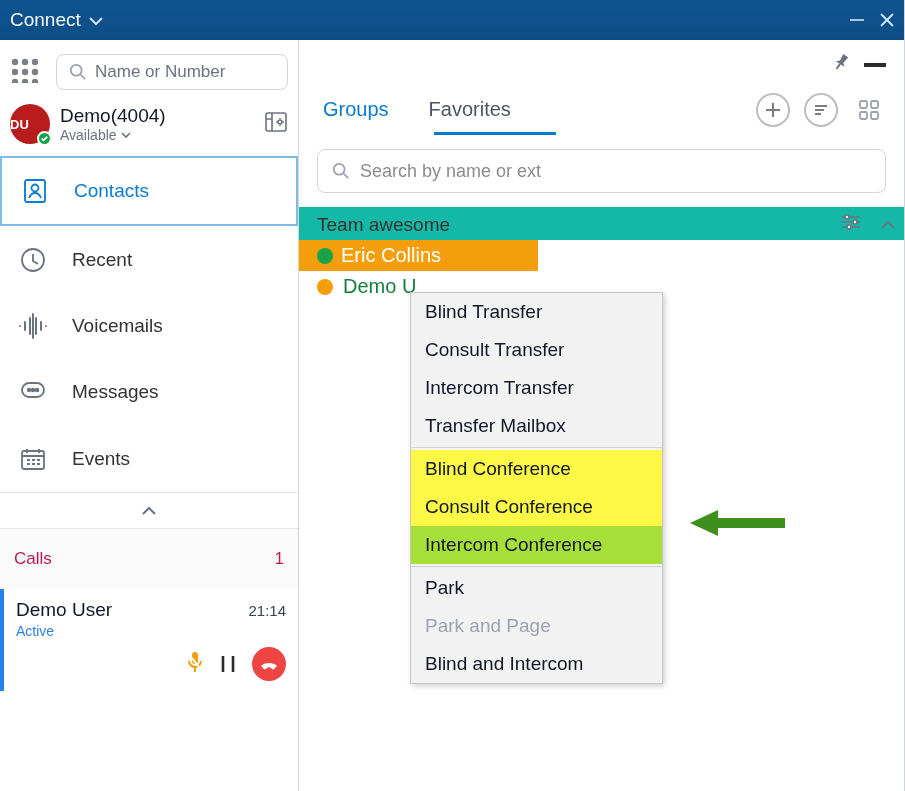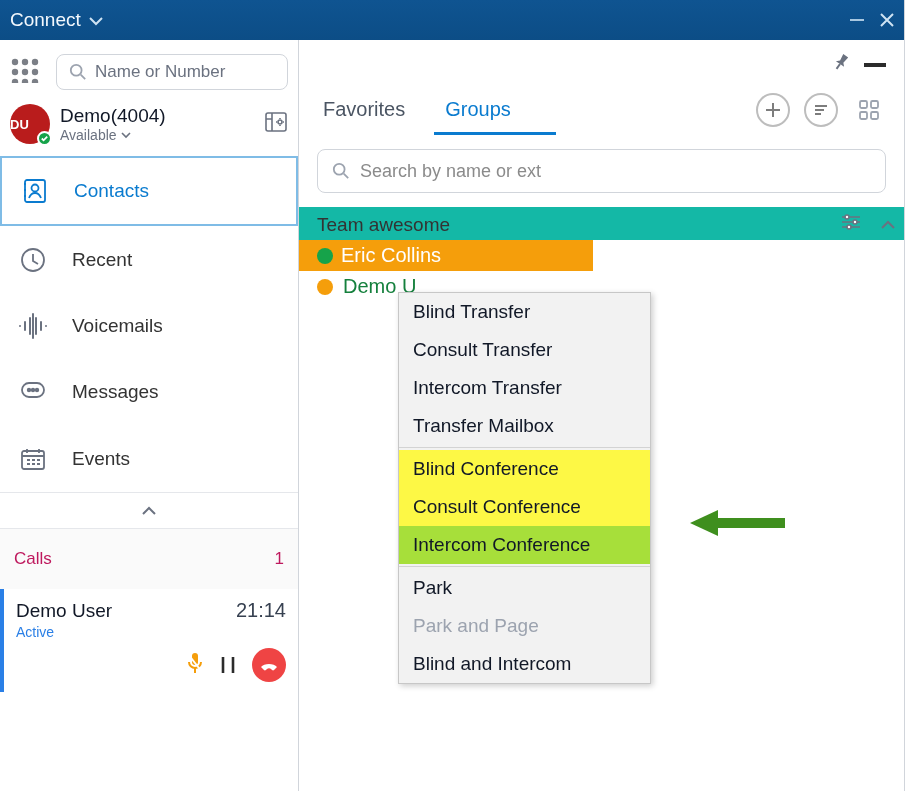--- a/index.html
+++ b/index.html
@@ -107,21 +107,21 @@
     border-top:1px solid var(--border-light);
     display:flex;align-items:center;justify-content:space-between;
     padding:20px 14px;font-size:17px;color:#be185d;
     background:#fafafa;
   }
   .call{
     border-left:4px solid #2a7fe6;
     padding:10px 12px 10px 12px;
   }
   .call-row1{display:flex;align-items:center;justify-content:space-between;font-size:19px;}
-  .call-time{font-size:20px;color:#374151;}
+  .call-time{font-size:15px;color:#374151;}
   .call-status{font-size:14px;color:#2a7fe6;margin-top:2px;}
   .call-ctrls{display:flex;align-items:center;gap:14px;justify-content:flex-end;margin-top:8px;}
   .hangup{width:34px;height:34px;border-radius:50%;background:#ef4444;display:flex;align-items:center;justify-content:center;}
   .mute{color:#f59e0b;}
   .hold svg{display:block;}
 
   
   .right{flex:1;display:flex;flex-direction:column;position:relative;}
   .toprow{
     height:48px;display:flex;align-items:center;justify-content:flex-end;
@@ -148,25 +148,25 @@
   .members{position:relative;}
   .member{
     display:flex;align-items:center;gap:10px;
     padding:4px 18px;font-size:20px;color:#15803d;
   }
   .member .dot{width:16px;height:16px;border-radius:50%;display:inline-block;}
   .member .dot.green{background:var(--green);}
   .member .dot.orange{background:var(--orange);}
   .member.selected{
     background:#f59e0b;color:#fff;
-    width:294px;
+    width:239px;
     gap:8px;
   }
   .ctx{
-    position:absolute;left:398px;top:292px;width:253px;
+    position:absolute;left:410px;top:292px;width:253px;
     background:#f2f2f2;border:1px solid #c7c7c7;
     box-shadow:2px 2px 6px rgba(0,0,0,.2);
     font-size:19px;color:#111827;
   }
   .ctx .mi{padding:8px 14px;display:block;}
   .ctx .sep{height:1px;background:#d3d3d3;margin:2px 0;}
   .ctx .mi.disabled{color:#9ca3af;}
   .ctx .mi.yhi{background:var(--yellow-hi);}
   .ctx .mi.ghi{background:var(--green-hi);}
   .arrow{
@@ -354,22 +354,22 @@
             </svg>
         </span>
         <span>
           <svg width="22" height="8" viewBox="0 0 22 8">
               <rect x="0" y="2" width="22" height="4" fill="#2b2b2b"></rect>
             </svg>
         </span>
       </div>
 
       <div class="tabs">
+        <div class="tab active"><span>Groups</span></div>
         <div class="tab"><span>Favorites</span></div>
-        <div class="tab active"><span>Groups</span></div>
         <div class="tab-actions">
           <span class="circle-btn">
             <svg width="18" height="18" viewBox="0 0 18 18">
                 <path d="M9 2v14 M2 9h14" stroke="#7d7d7d" stroke-width="2"></path>
               </svg>
           </span>
           <span class="circle-btn">
             <svg width="18" height="18" viewBox="0 0 18 18">
                 <path d="M3 5h12 M3 9h9 M3 13h6" stroke="#7d7d7d" stroke-width="2"></path>
               </svg>

